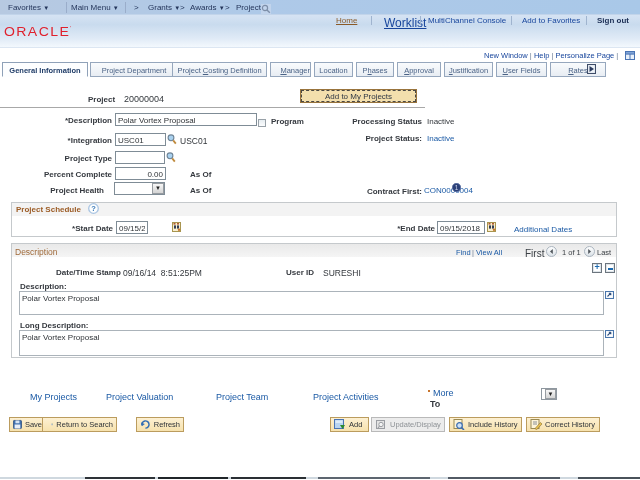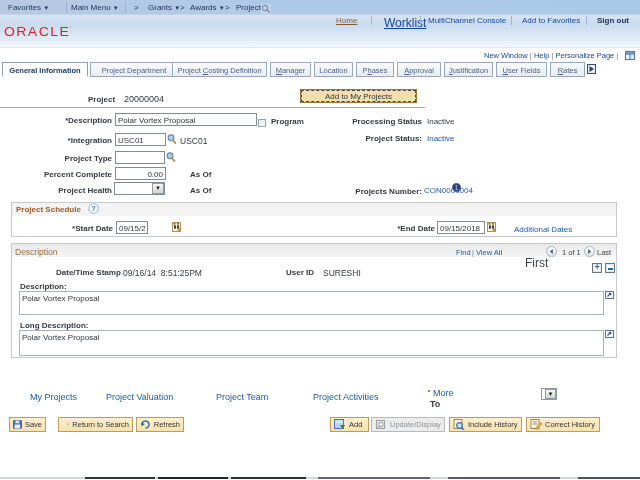--- a/index.html
+++ b/index.html
@@ -53,27 +53,27 @@
   </svg>
 
 <style>
 .tab{position:absolute;top:62px;height:15px;border:1px solid #96a7bd;background:linear-gradient(#f9fbfd,#e8edf3);color:#4b6386;font-size:7.5px;text-align:center;padding-top:3px;white-space:nowrap;}
 .tab u{text-decoration:underline;}
 .tabact{background:#fdfeff;color:#1d3a66;font-weight:bold;border-color:#8fa1b8;border-bottom-color:#fdfeff;}
 </style>
 <div class="tab tabact" style="left:2px;width:86px;">General Information</div>
 <div class="tab" style="left:90px;width:88px;">Pro<u>j</u>ect Department</div>
 <div class="tab" style="left:172px;width:95px;">Project <u>C</u>osting Definition</div>
-<div class="tab" style="left:270px;width:41px;"><u>M</u>anager</div>
+<div class="tab" style="left:270px;width:41px;text-align:right;"><u>M</u>anager</div>
 <div class="tab" style="left:314px;width:39px;">Location</div>
 <div class="tab" style="left:356px;width:38px;">P<u>h</u>ases</div>
 <div class="tab" style="left:397px;width:44px;"><u>A</u>pproval</div>
 <div class="tab" style="left:444px;width:49px;"><u>J</u>ustification</div>
 <div class="tab" style="left:496px;width:51px;"><u>U</u>ser Fields</div>
-<div class="tab" style="left:550px;width:35px;"><u>R</u>ates</div>
+<div class="tab" style="left:550px;width:56px;"><u>R</u>ates</div>
 <svg class="a" style="left:587px;top:64px;" width="9" height="10" viewBox="0 0 9 10">
     <rect x="0.5" y="0.5" width="8" height="9" fill="#eef3f8" stroke="#3e4c68" stroke-width="1.1"></rect>
     <path d="M2.5 2 L7 5 L2.5 8 Z" fill="#2c3c5e"></path>
   </svg>
 
 <div class="a b" style="left:88px;top:95px;">Project</div>
 <div class="a" style="left:124px;top:94px;font-size:9px;">20000004</div>
 <div class="a" style="left:300px;top:89px;width:117px;height:14px;background:#f3dfad;border:1px solid #99743c;">
   <div style="width:100%;height:100%;border:1px dashed #4a4844;display:flex;align-items:center;justify-content:center;font-size:8px;color:#2e3744;">Add to My Projects</div>
 </div>
@@ -96,31 +96,31 @@
 <input class="in" style="left: 115px; top: 151px; width: 50px; height: 13px;">
 <svg class="a" style="left:166px;top:152px;" width="10" height="11" viewBox="0 0 10 11">
     <circle cx="4" cy="3.8" r="2.9" fill="#a9d1ef" stroke="#6e8396" stroke-width="1.1"></circle>
     <line x1="6.2" y1="6.4" x2="8.8" y2="9.6" stroke="#c08b3e" stroke-width="1.8"></line>
   </svg>
 
 <div class="lab" style="left:0;top:170px;width:112px;">Percent Complete</div>
 <input class="in" style="left: 115px; top: 167px; width: 51px; height: 13px; text-align: right;" value="0.00">
 <div class="a b" style="left:190px;top:170px;">As Of</div>
 
-<div class="lab" style="left:0;top:186px;width:112px;">Project Health</div>
+<div class="lab" style="left:0;top:186px;width:104px;">Project Health</div>
 <div class="a" style="left:114px;top:182px;width:51px;height:13px;border:1px solid #7f8c96;background:#fff;">
   <div class="a" style="right:0;top:0;width:12px;height:100%;background:linear-gradient(#f7f7f7,#d4d4d4);border:1px solid #979ca1;text-align:center;"><span style="font-size:6px;color:#222;position:relative;top:-1px;">▼</span></div>
 </div>
 <div class="a b" style="left:190px;top:186px;">As Of</div>
 
 <div class="lab" style="left:222px;top:117px;width:200px;">Processing Status</div>
 <div class="a" style="left:427px;top:117px;font-size:8px;">Inactive</div>
 <div class="lab" style="left:222px;top:134px;width:200px;">Project Status:</div>
 <div class="a lnk" style="left:427px;top:134px;font-size:8px;">Inactive</div>
-<div class="lab" style="left:222px;top:187px;width:200px;">Projects Number:</div>
+<div class="lab" style="left:222px;top:187px;width:200px;">Contract First:</div>
 <div class="a lnk" style="left:424px;top:186px;font-size:8px;">CON0000004</div>
 <svg class="a" style="left:452px;top:183px;" width="9" height="9" viewBox="0 0 9 9">
     <circle cx="4.5" cy="4.5" r="4.2" fill="#2c4178"></circle>
     <circle cx="4.5" cy="4.5" r="4.2" fill="none" stroke="#5a6fa5" stroke-width="0.8"></circle>
     <text x="4.5" y="6.8" font-size="6.5" fill="#cdd6ef" text-anchor="middle" font-family="Liberation Sans">1</text>
   </svg>
 
 <div class="a" style="left:11px;top:202px;width:606px;height:35px;border:1px solid #c5c9cc;background:#fff;">
   <div class="a" style="left:0;top:0;width:604px;height:13px;background:#f3f3f3;"></div>
   <div class="a" style="left:4px;top:2px;color:#9c5c26;font-weight:bold;font-size:8px;">Project Schedule</div>
@@ -150,21 +150,21 @@
     <circle cx="7" cy="7.8" r="1.2" fill="#c87830"></circle>
   </svg>
 <div class="a lnk" style="left:514px;top:225px;">Additional Dates</div>
 
 <div class="a" style="left:11px;top:243px;width:606px;height:115px;border:1px solid #c5c9cc;background:#fff;">
   <div class="a" style="left:0;top:0;width:604px;height:13px;background:linear-gradient(#e9e9e9,#f5f5f5);"></div>
   <div class="a" style="left:3px;top:3px;color:#a06a3a;font-size:8.5px;">Description</div>
   <div class="a lnk" style="left:444px;top:4px;font-size:7.5px;">Find</div>
   <div class="a" style="left:460px;top:4px;color:#6b7c94;font-size:7.5px;">|</div>
   <div class="a lnk" style="left:464px;top:4px;font-size:7.5px;">View All</div>
-  <div class="a" style="left:513px;top:12px;color:#3c4146;font-size:12px;">First</div>
+  <div class="a" style="left:513px;top:4px;color:#3c4146;font-size:10px;">First</div>
   <svg class="a" style="left:534px;top:2px;" width="11" height="11" viewBox="0 0 11 11">
       <circle cx="5.5" cy="5.5" r="5" fill="url(#g1)" stroke="#aab4be"></circle>
       <defs>
         <linearGradient id="g1" x1="0" y1="0" x2="0" y2="1">
           <stop offset="0" stop-color="#ffffff"></stop>
           <stop offset="1" stop-color="#d9e0e6"></stop>
         </linearGradient>
       </defs>
       <path d="M6.8 3 L4 5.5 L6.8 8 Z" fill="#50565c"></path>
     </svg>
@@ -219,21 +219,21 @@
   <div class="a" style="right:0;top:0;width:11px;height:100%;background:linear-gradient(#f7f7f7,#d4d4d4);border:1px solid #979ca1;text-align:center;"><span style="font-size:6px;color:#222;position:relative;top:-1px;">▼</span></div>
 </div>
 
 <div class="btn" style="left:9px;top:417px;width:37px;">
   <svg width="11" height="11" viewBox="0 0 11 11">
       <rect x="0.5" y="0.5" width="10" height="10" rx="1" fill="#3f6fae" stroke="#2c4d7d"></rect>
       <rect x="3" y="0.5" width="5" height="3.5" fill="#d7e3f2"></rect>
       <rect x="2" y="5.5" width="7" height="5" fill="#e9eff7"></rect>
     </svg>
   Save</div>
-<div class="btn" style="left:58px;top:417px;width:75px;padding-left:8px;">
+<div class="btn" style="left:42px;top:417px;width:75px;padding-left:8px;">
   <svg width="12" height="11" viewBox="0 0 12 11">
       <circle cx="4.5" cy="4.5" r="3.2" fill="#dce9f6" stroke="#4a74b4" stroke-width="1.2"></circle>
       <path d="M7 7 L10.5 10" stroke="#4a74b4" stroke-width="1.6"></path>
       <path d="M7 2 L11 2 L9 4.5 Z" fill="#3f8f3f"></path>
     </svg>
   Return to Search</div>
 <div class="btn" style="left:136px;top:417px;width:48px;">
   <svg width="11" height="11" viewBox="0 0 11 11">
       <path d="M2 6.5 A3.7 3.7 0 1 1 5.5 9.2" fill="none" stroke="#2f6cb3" stroke-width="1.5"></path>
       <path d="M1 3.5 L2.3 7 L5 5 Z" fill="#2f6cb3"></path>

